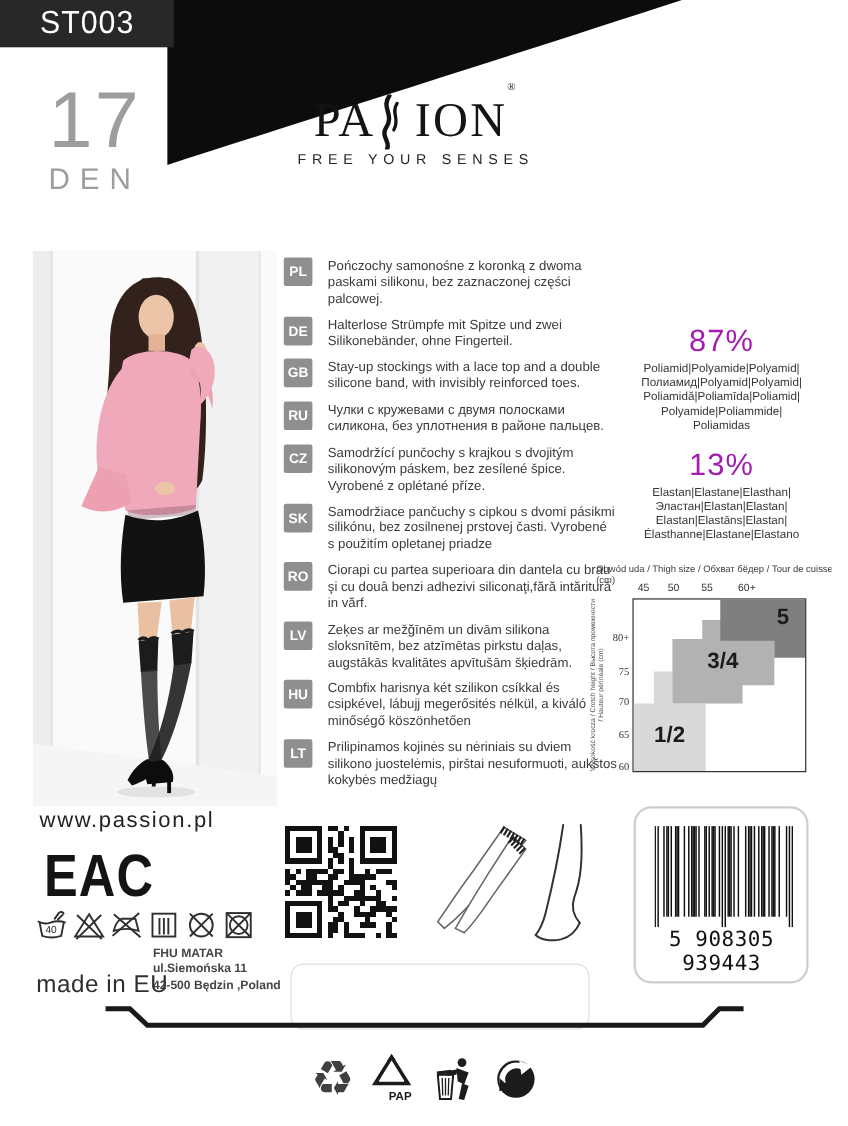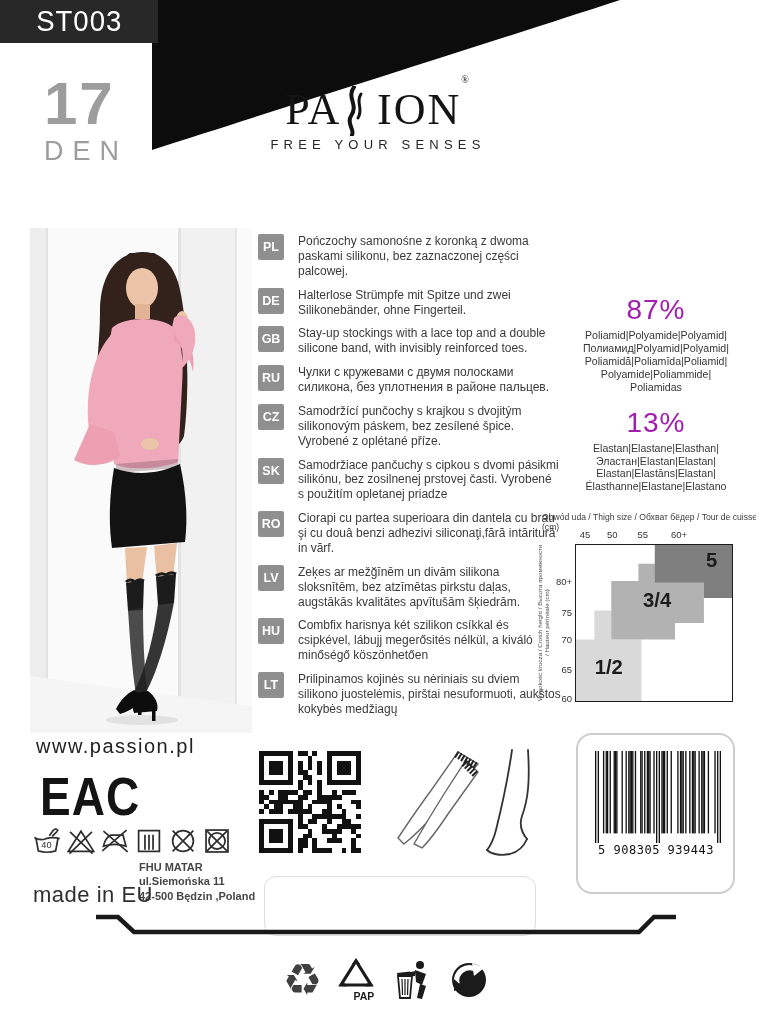--- a/index.html
+++ b/index.html
@@ -4,21 +4,21 @@
 <style>
   html,body{margin:0;padding:0;background:#ffffff;}
   .page{position:relative;width:756px;height:1024px;background:#fff;overflow:hidden;
         font-family:"Liberation Sans",sans-serif;color:#3a3a3a;}
   
   .code-box{position:absolute;left:0;top:0;width:158px;height:43px;background:#282828;
             display:flex;align-items:center;justify-content:center;z-index:4;}
   .code-box span{color:#fff;font-size:29px;letter-spacing:1px;transform:scaleX(.95);}
   .swoosh{position:absolute;left:152px;top:0;width:470px;height:156px;z-index:2;}
   .den-block{position:absolute;left:44px;top:74px;z-index:3;color:#9d9d9d;}
-  .den-value{font-size:60px;line-height:1;font-weight:700;letter-spacing:2px;}
+  .den-value{font-size:72px;line-height:1;font-weight:400;letter-spacing:2px;}
   .den-unit{font-size:27px;letter-spacing:9px;margin-top:2px;font-weight:300;}
   .logo{position:absolute;left:263px;top:86px;width:230px;text-align:center;z-index:3;}
   .wordmark{display:flex;align-items:center;justify-content:center;color:#141414;
             font-family:"Liberation Serif",serif;font-size:44px;line-height:1;letter-spacing:2px;}
   .wordmark .reg-top{font-size:10px;position:relative;top:-34px;left:-2px;}
   .wordmark .reg-right{font-size:10px;position:relative;top:-30px;}
   .flame{margin:0 1px -2px 1px;}
   .tagline{font-size:13px;font-weight:normal;letter-spacing:5.2px;color:#262626;margin-top:3px;}
   
   .photo{position:absolute;left:30px;top:228px;width:222px;height:505px;}
@@ -31,21 +31,21 @@
   
   .composition{position:absolute;left:560px;top:294px;width:192px;text-align:center;color:#363636;}
   .pct{font-size:28px;font-weight:500;color:#a21caf;margin-bottom:3px;letter-spacing:1px;}
   .fiber-names{font-size:10.6px;line-height:1.22;white-space:pre-line;}
   .comp-gap{height:13px;}
   
   .chart{position:absolute;left:540px;top:512px;width:231px;height:222px;font-size:8.6px;color:#3c3c3c;}
   .chart-title{position:absolute;top:0;left:2px;width:229px;}
   .chart-xticks{position:absolute;top:17px;left:35px;width:156px;height:12px;font-size:9.5px;color:#333;}
   .chart-xticks span{position:absolute;top:0;}
-  .chart-yticks{position:absolute;top:32px;left:8px;width:24px;height:156px;font-size:9.5px;color:#333;}
+  .chart-yticks{position:absolute;top:32px;left:8px;width:24px;height:156px;font-size:9.5px;color:#333;font-family:Liberation Serif, serif;}
   .chart-yticks span{position:absolute;right:0;}
   .chart-plot{position:absolute;top:32px;left:35px;width:156px;height:156px;border:1.5px solid #1d1d1d;}
   .chart-plot svg{display:block;width:100%;height:100%;}
   .chart-ylabel{position:absolute;left:-3px;top:32px;height:158px;width:14px;
                 writing-mode:vertical-rl;transform:rotate(180deg);
                 font-size:6.2px;line-height:1.12;text-align:center;color:#4a4a4a;}
   
   .website{position:absolute;left:36px;top:735px;font-size:20px;letter-spacing:1.5px;color:#222;}
   .eac{position:absolute;left:40px;top:764px;font-size:46px;font-weight:800;color:#141414;
        transform:scaleY(1.18);transform-origin:left top;letter-spacing:1px;}
@@ -58,21 +58,21 @@
   .qr{position:absolute;left:259px;top:751px;width:102px;height:102px;}
   .legs-stocking{position:absolute;left:396px;top:750px;}
   .legs-bare{position:absolute;left:482px;top:748px;}
   .empty-box{position:absolute;left:264px;top:876px;width:270px;height:58px;
              border:1px solid #ddd;border-radius:12px;background:#fff;}
   
   .barcode-box{position:absolute;left:576px;top:733px;width:155px;height:157px;background:#fff;
                border:2px solid #cdcdcd;border-radius:16px;}
   .barcode-bars{position:absolute;left:17px;top:16px;width:126px;height:92px;}
   .barcode-digits{position:absolute;left:5px;top:108px;width:146px;
-                  font-family:"DejaVu Sans Mono",monospace;font-size:12px;color:#111;
+                  font-family:"DejaVu Sans Mono",monospace;font-size:19px;color:#111;
                   letter-spacing:.5px;text-align:center;}
   
   .fold-line{position:absolute;left:90px;top:905px;}
   .footer-icons{position:absolute;left:0;top:958px;width:771px;display:flex;
                 justify-content:center;align-items:center;gap:16px;}
   .recycle-glyph{font-size:44px;color:#404040;line-height:1;}
   .pap-wrap{text-align:right;}
   .pap-label{font-size:10.5px;font-weight:bold;color:#1c1c1c;margin-top:-2px;}
 </style>
 </head>

